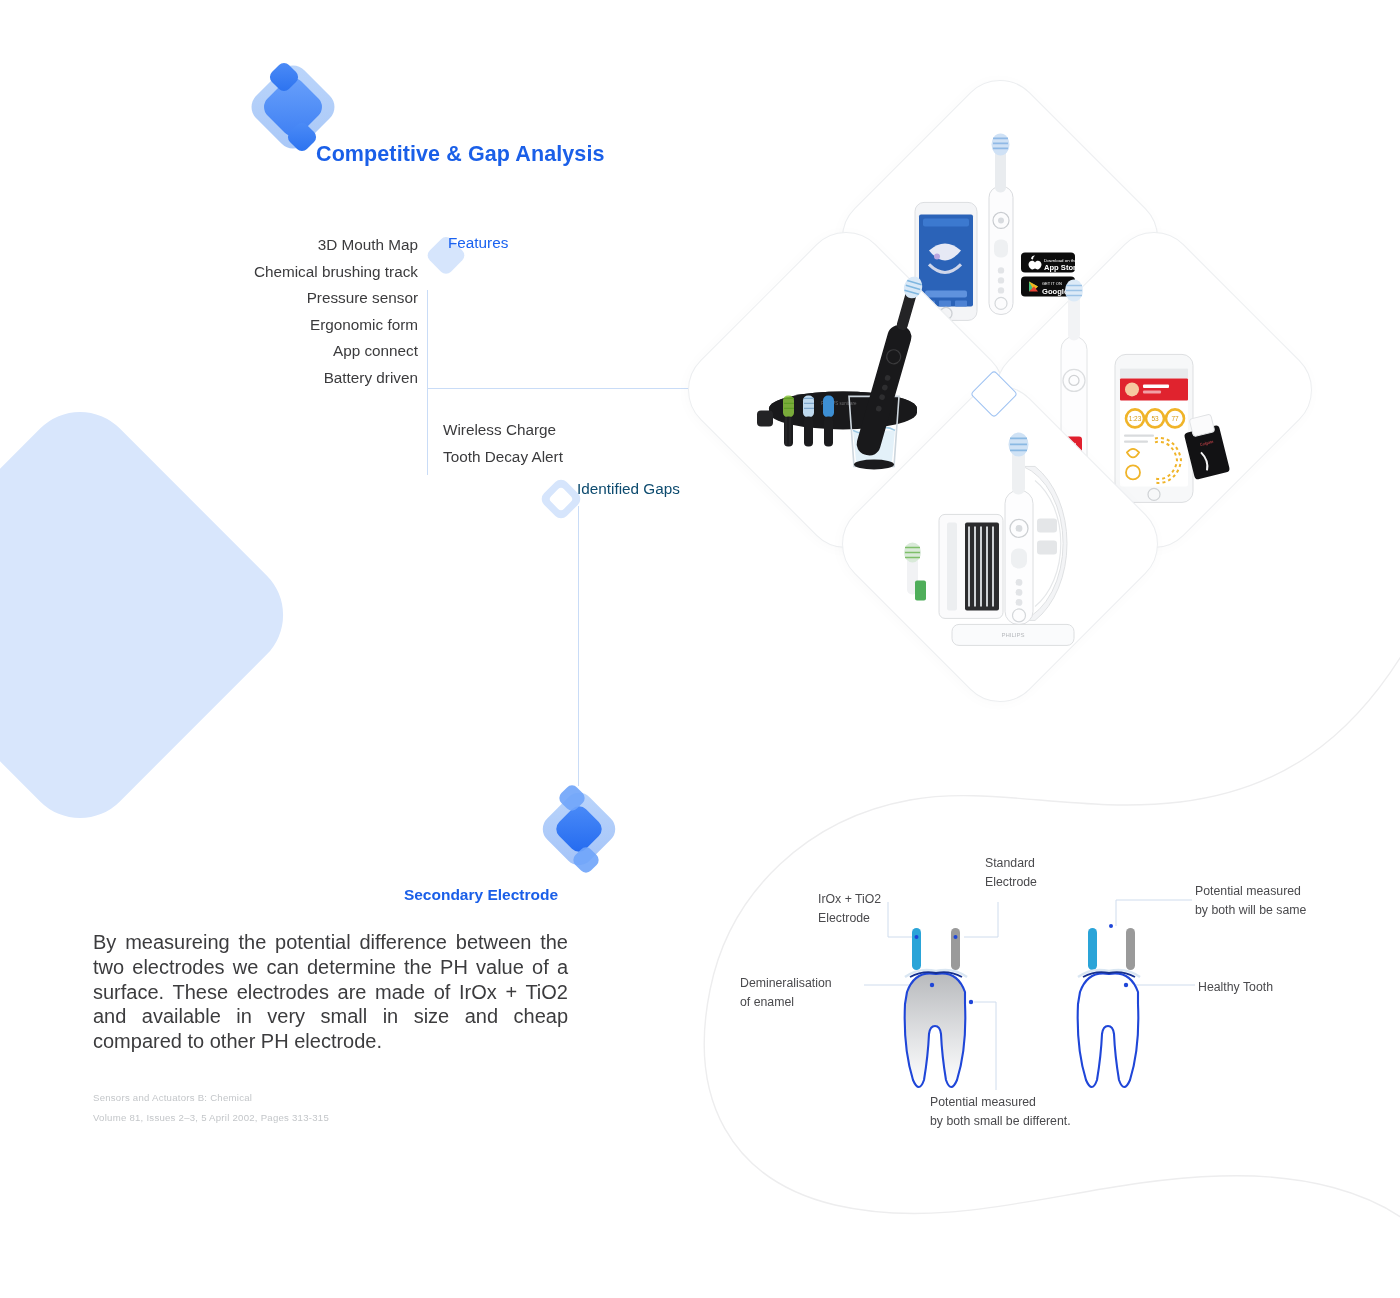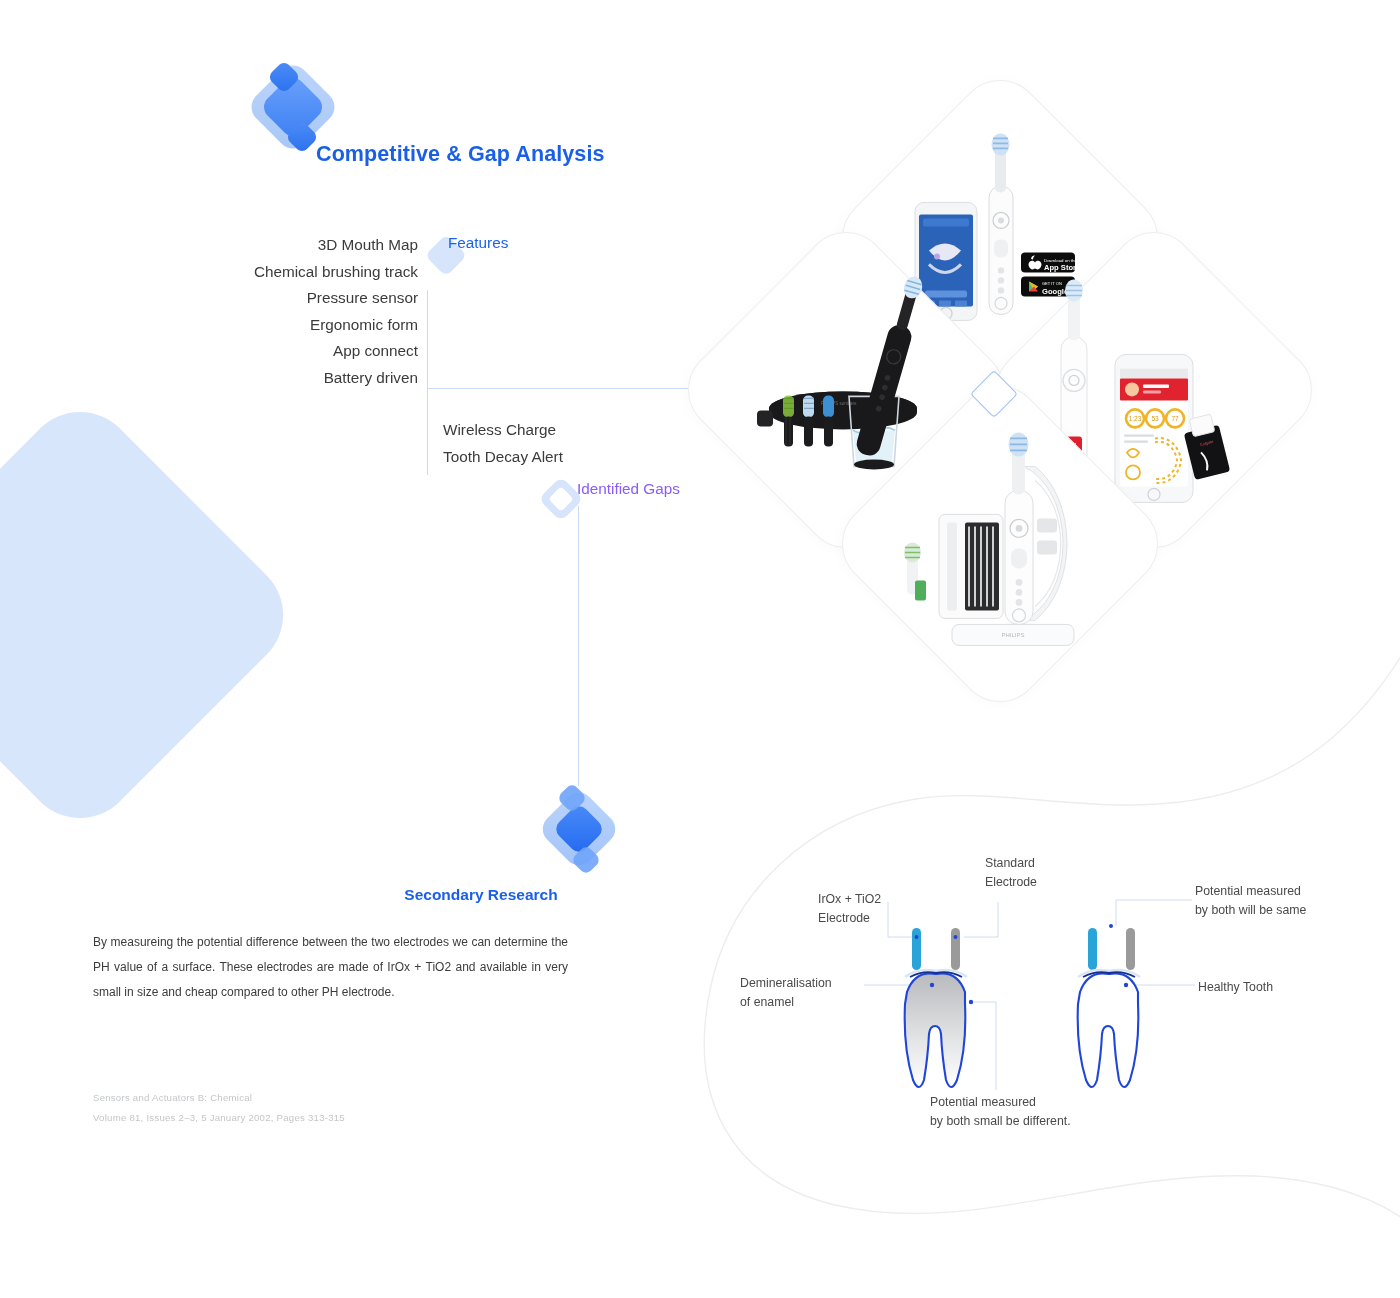--- a/index.html
+++ b/index.html
@@ -116,21 +116,21 @@
     position: absolute;
     left: 355px;
     top: 255px;
     width: 52px; height: 52px;
   }
   .label-gaps {
     position: absolute;
     left: 397px;
     top: 262px;
     font-size: 15.3px;
-    color: #8b5cf6;
+    color: #0c4a6e;
     white-space: nowrap;
   }
 
   
   .conn {
     position: absolute;
     background: #c9dcf7;
   }
   .conn-v-top   { left: 427px; top: 290px; width: 1px;  height: 98px; }
   .conn-h       { left: 427px; top: 388px; width: 560px; height: 1px; }
@@ -187,21 +187,21 @@
     text-align: center;
     font-size: 15.5px;
     font-weight: bold;
     color: #1a5fe8;
     white-space: nowrap;
   }
   .research-body {
     position: absolute;
     left: 93px; top: 930px;
     width: 475px;
-    font-size: 12px;
+    font-size: 20px;
     line-height: 24.8px;
     color: #3c3c3e;
     text-align: justify;
   }
   .research-cite {
     position: absolute;
     left: 93px; top: 1088px;
     width: 420px;
   }
   .research-cite div {
@@ -499,25 +499,25 @@
           <stop offset="0%" stop-color="#4c8cf8"></stop>
             <stop offset="100%" stop-color="#2269ef"></stop>
         </linearGradient>
       </defs>
       <rect x="18" y="18" width="60" height="60" rx="15" fill="url(#srOut)" transform="rotate(45 48 48)"></rect>
       <rect x="29" y="29" width="38" height="38" rx="10" fill="url(#srIn)" transform="rotate(45 48 48)"></rect>
       <rect x="30" y="6" width="22" height="22" rx="7" fill="#6fa4fa" transform="rotate(45 41 17)" opacity="0.9"></rect>
       <rect x="44" y="68" width="22" height="22" rx="7" fill="#6fa4fa" transform="rotate(45 55 79)" opacity="0.9"></rect>
     </svg>
   </div>
-  <div class="label-secondary">Secondary Research</div>
+  <div class="label-secondary">Secondary Electrode</div>
   <div class="research-body">By measureing the potential difference between the two electrodes we can determine the PH value of a surface. These electrodes are made of IrOx + TiO2 and available in very small in size and cheap compared to other PH electrode.</div>
   <div class="research-cite">
     <div>Sensors and Actuators B: Chemical</div>
-    <div>Volume 81, Issues 2–3, 5 January 2002, Pages 313-315</div>
+    <div>Volume 81, Issues 2–3, 5 April 2002, Pages 313-315</div>
   </div>
 
   <div class="tooth-diagram">
 
     <svg width="640" height="320" viewBox="0 0 640 320">
       <defs>
         <linearGradient id="decayGrad" x1="0" y1="0" x2="0" y2="1">
           <stop offset="0%" stop-color="#b8babd"></stop>
           <stop offset="60%" stop-color="#e4e5e7"></stop>
           <stop offset="100%" stop-color="#ffffff"></stop>

